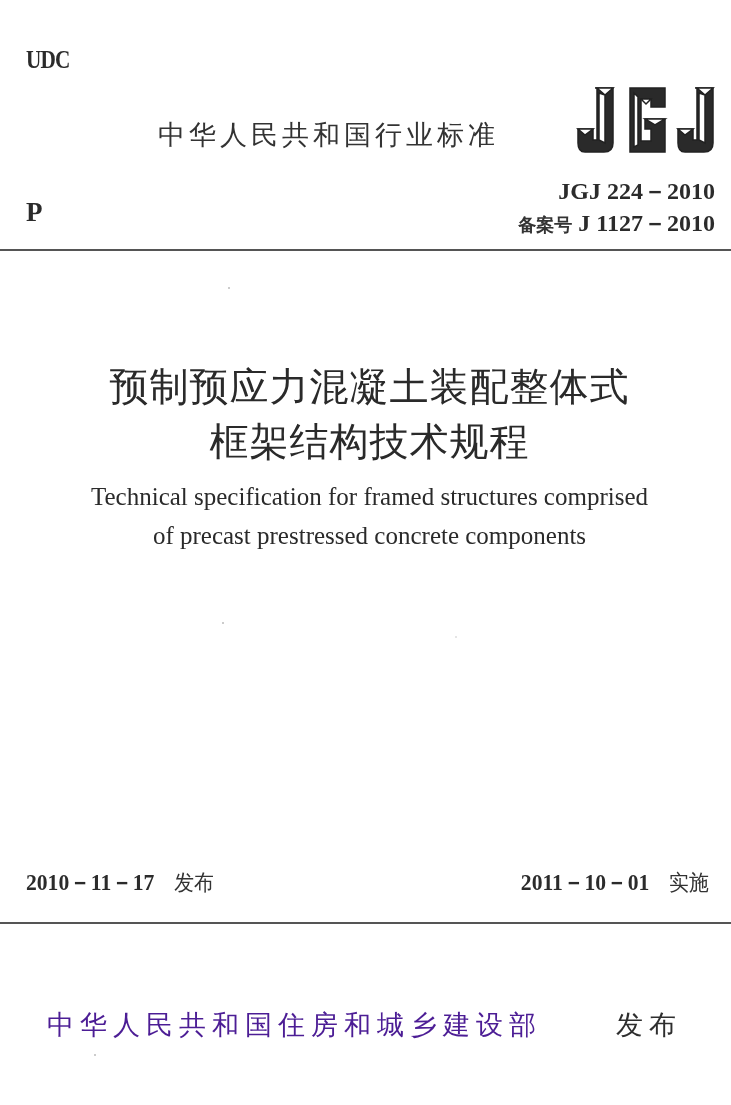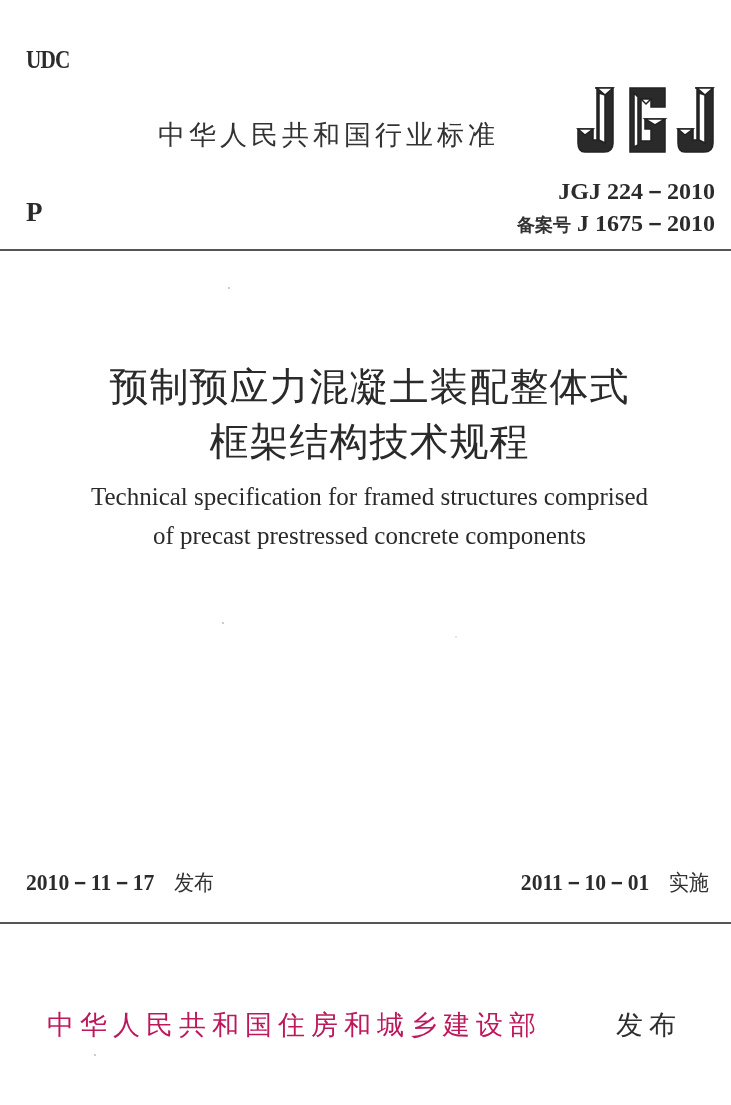--- a/index.html
+++ b/index.html
@@ -109,21 +109,21 @@
       right: 22px; top: 866px;
       font-size: 24px;
       transform: scaleX(0.9);
       transform-origin: right top;
     }
 
     #issuer {
       left: 47px; top: 1007px;
       font-size: 27px;
       letter-spacing: 6px;
-      color: #be185d;
+      color: #4c1d95;
     }
     #issuer-action {
       left: 616px; top: 1007px;
       font-size: 27px;
       letter-spacing: 6px;
       color: #2e2e2e;
     }
     .speck {
       width: 2px; height: 2px; background: #bbb; border-radius: 1px;
     }
@@ -155,21 +155,21 @@
     <path d="M124 8 L130 10 L130 58 L124 55 Z" fill="#fff"></path>
   </g>
 </svg>
 
 <div class="abs serif-bold" id="p-code">P</div>
 
 <div class="abs serif-bold" id="std-number">JGJ 224－2010</div>
 
 <div class="abs serif-bold" id="record-number">
   <span class="cn">备案号</span>
-  <span>J 1675－2010</span>
+  <span>J 1127－2010</span>
 </div>
 
 <div class="abs rule" id="rule-top"></div>
 
 <div class="abs speck" style="left:228px; top:287px;"></div>
 
 <div class="abs" id="title-cn-1">预制预应力混凝土装配整体式</div>
 <div class="abs" id="title-cn-2">框架结构技术规程</div>
 
 <div class="abs serif" id="title-en-1">Technical specification for framed structures comprised</div>

